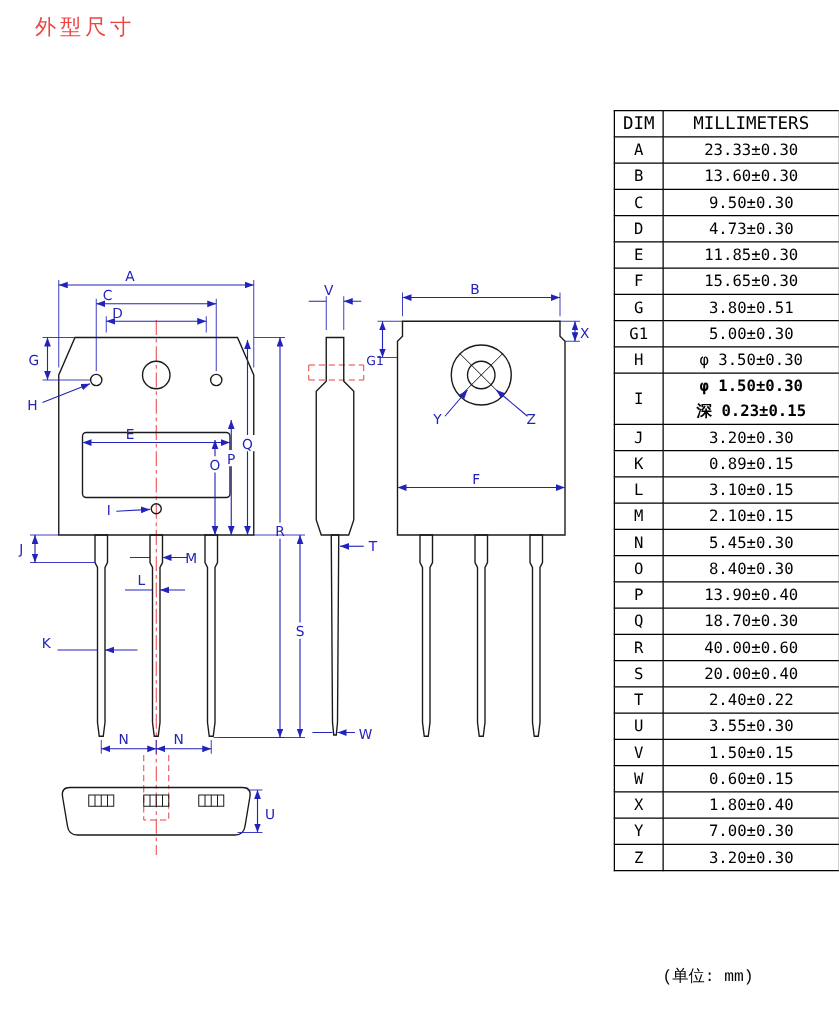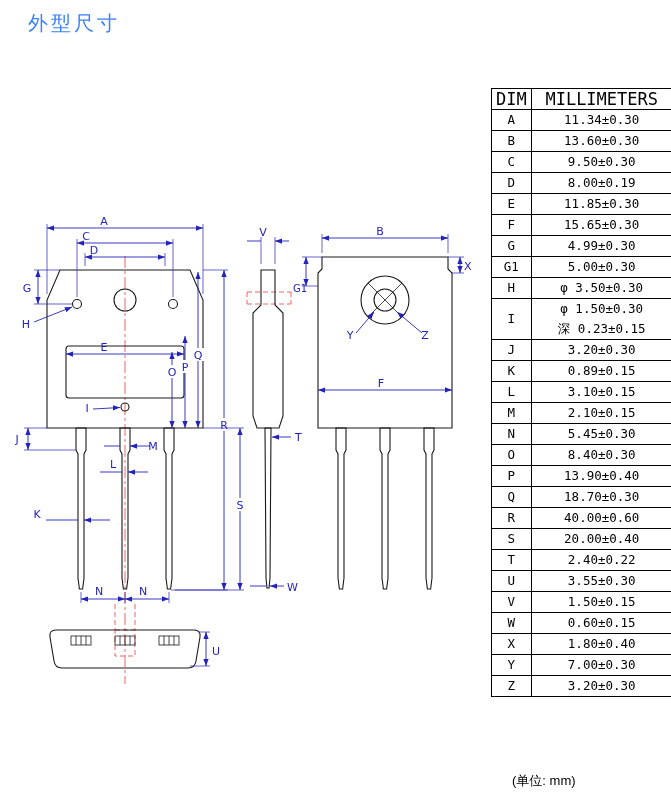--- a/index.html
+++ b/index.html
@@ -1,29 +1,29 @@
 <!DOCTYPE html>
 <html><head>
 <meta charset="utf-8">
 <style>
   html,body{margin:0;padding:0;background:#fff;}
   body{position:relative;width:671px;height:811px;overflow:hidden;
        font-family:"DejaVu Sans Mono",monospace;color:#000;}
-  .page-title{position:absolute;left:28px;top:10px;font-size:20px;letter-spacing:3px;
-       font-family:"DejaVu Sans",sans-serif;color:#3b82f6;text-align:center;}
-  .unit-note{position:absolute;left:512px;top:772px;font-size:13px;
-       font-family:Liberation Sans, sans-serif;}
+  .page-title{position:absolute;left:28px;top:10px;font-size:17px;letter-spacing:3px;
+       font-family:"DejaVu Sans",sans-serif;color:#ef4444;text-align:center;}
+  .unit-note{position:absolute;left:530px;top:772px;font-size:13px;
+       font-family:Liberation Mono, monospace;}
   table.dims{position:absolute;left:491px;top:88px;border-collapse:collapse;
        font-size:12.5px;font-family:"DejaVu Sans Mono",monospace;}
   table.dims th,table.dims td{border:1px solid #000;padding:0 4px;height:20px;
        text-align:center;font-weight:normal;white-space:nowrap;line-height:20px;}
-  table.dims th{font-size:17px;}
+  table.dims th{font-size:14px;}
   td.dim-col{min-width:30px;}
   td.mm-col{min-width:132px;}
-  td.mm-col div{line-height:20px;height:20px;}
+  td.mm-col div{line-height:20px;height:20px;font-weight:bold;}
   svg{position:absolute;left:0;top:0;}
   .outline{stroke:#1a1a1a;stroke-width:1.1;fill:none;}
   .thin{stroke:#1a1a1a;stroke-width:0.8;fill:none;}
   .dim-line{stroke:#2323bb;stroke-width:0.9;fill:none;}
   .ext-line{stroke:#2323bb;stroke-width:0.7;fill:none;}
   .dim-label{font:11px "DejaVu Sans",sans-serif;fill:#2323bb;}
   .dim-label-sm{font:10px "DejaVu Sans",sans-serif;fill:#2323bb;}
   .red-dash{stroke:#e84040;stroke-width:0.8;fill:none;stroke-dasharray:5 3;}
   .center-line{stroke:#e84040;stroke-width:0.8;fill:none;stroke-dasharray:12 3 3 3;}
   .label-bg{fill:#fff;stroke:none;}
@@ -196,45 +196,45 @@
 <table class="dims">
   <thead>
     <tr>
       <th>DIM</th>
       <th>MILLIMETERS</th>
     </tr>
   </thead>
   <tbody>
       <tr>
         <td class="dim-col">A</td>
-        <td class="mm-col">11.34±0.30</td>
+        <td class="mm-col">23.33±0.30</td>
       </tr>
       <tr>
         <td class="dim-col">B</td>
         <td class="mm-col">13.60±0.30</td>
       </tr>
       <tr>
         <td class="dim-col">C</td>
         <td class="mm-col">9.50±0.30</td>
       </tr>
       <tr>
         <td class="dim-col">D</td>
-        <td class="mm-col">8.00±0.19</td>
+        <td class="mm-col">4.73±0.30</td>
       </tr>
       <tr>
         <td class="dim-col">E</td>
         <td class="mm-col">11.85±0.30</td>
       </tr>
       <tr>
         <td class="dim-col">F</td>
         <td class="mm-col">15.65±0.30</td>
       </tr>
       <tr>
         <td class="dim-col">G</td>
-        <td class="mm-col">4.99±0.30</td>
+        <td class="mm-col">3.80±0.51</td>
       </tr>
       <tr>
         <td class="dim-col">G1</td>
         <td class="mm-col">5.00±0.30</td>
       </tr>
       <tr>
         <td class="dim-col">H</td>
         <td class="mm-col">φ 3.50±0.30</td>
       </tr>
       <tr>

